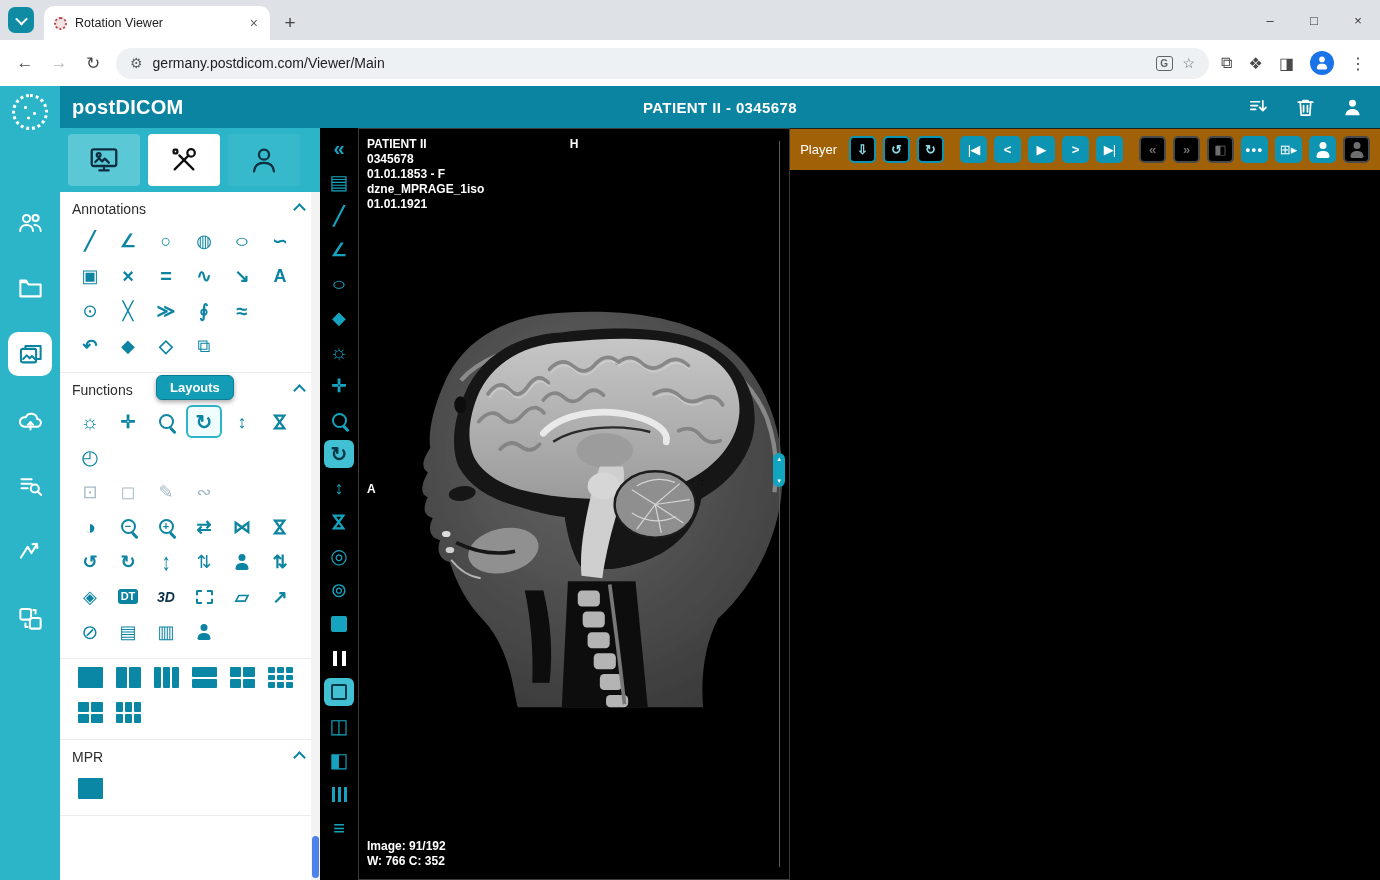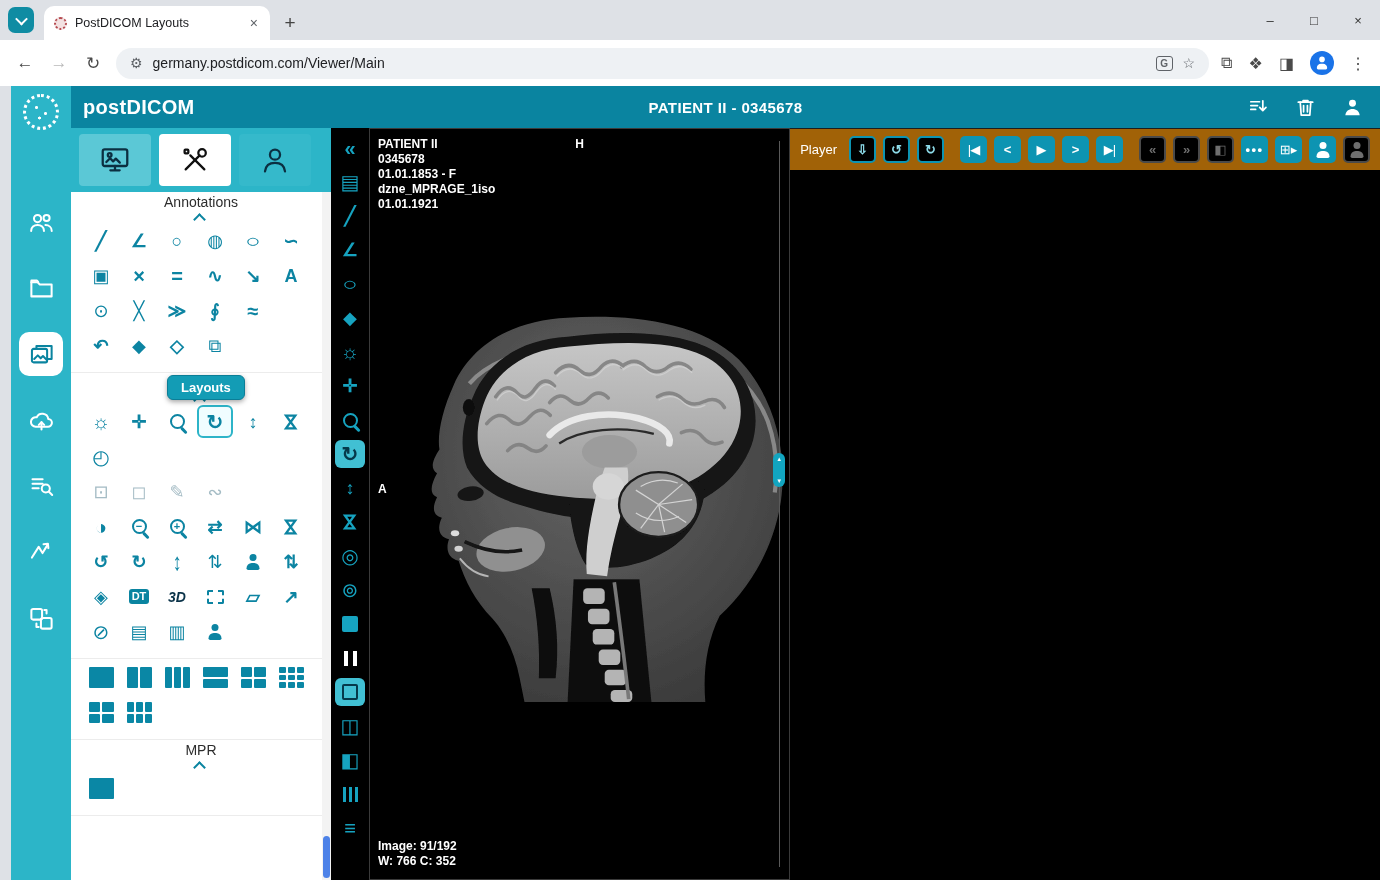--- a/index.html
+++ b/index.html
@@ -25,21 +25,21 @@
   .tune-ic { color:#5f6368; font-size:14px; }
   .url-text { flex:1; font-size:14px; color:#202124; }
   .omni-ic { color:#5f6368; font-size:14px; cursor:pointer; }
   .trans-ic { width:17px; height:15px; border:1.5px solid #5f6368; border-radius:3px; color:#5f6368; font-size:10px; display:flex; align-items:center; justify-content:center; font-weight:bold; cursor:pointer; }
   .addr-right { display:flex; align-items:center; gap:16px; }
   .addr-ic { color:#4a4a4a; font-size:16px; cursor:pointer; }
   .avatar-circ { width:24px; height:24px; border-radius:50%; background:#1a73e8; display:flex; align-items:center; justify-content:center; cursor:pointer; }
   .avatar-circ .person { color:#fff; transform:scale(.8); }
 
   
-  .app { flex:1; display:flex; min-height:0;padding-left:11px; }
+  .app { flex:1; display:flex; min-height:0; }
   .sb { width:60px; background:#2cb5c8; display:flex; flex-direction:column; align-items:center; padding-top:8px; flex:none; }
   .sb-logo { width:36px; height:36px; border:3px dotted #fff; border-radius:50%; background:
       radial-gradient(circle at 35% 35%, #ffffff 1.2px, rgba(255,255,255,0) 1.8px),
       radial-gradient(circle at 65% 55%, #ffffff 1.2px, rgba(255,255,255,0) 1.8px),
       radial-gradient(circle at 45% 70%, #ffffff 1.2px, rgba(255,255,255,0) 1.8px);
     margin-bottom:70px; cursor:pointer; }
   .sb-item { width:44px; height:44px; margin-bottom:22px; display:flex; align-items:center; justify-content:center; color:#fff; cursor:pointer; border-radius:10px; }
   .sb-item svg { width:27px; height:27px; }
   .sb-item svg * { stroke:currentColor; fill:none; stroke-width:1.8; stroke-linecap:round; stroke-linejoin:round; }
   .sb-item.selected { background:#fff; color:#0a84a0; }
@@ -60,21 +60,21 @@
   .ptabs { height:64px; background:#2cb5c8; display:flex; align-items:center; gap:8px; padding:0 8px; }
   .ptab { width:72px; height:52px; border-radius:4px; display:flex; align-items:center; justify-content:center; cursor:pointer; }
   .ptab svg { width:32px; height:32px; }
   .ptab svg * { stroke:#0b2f41; fill:none; stroke-width:1.7; stroke-linecap:round; stroke-linejoin:round; }
   .ptab.t1 { background:#5bc8d6; }
   .ptab.active { background:#ffffff; }
   .ptab.active svg * { stroke:#101010; }
   .ptab.t3 { background:#35b9cb; }
 
   .section { padding:2px 12px 8px; border-bottom:1px solid #ececec; position:relative; }
-  .sec-head { height:30px; display:flex; align-items:center; justify-content:space-between; cursor:pointer;flex-direction:column; }
+  .sec-head { height:30px; display:flex; align-items:center; justify-content:space-between; cursor:pointer; }
   .sec-title { font-size:14px; color:#2c2c2c; }
   .chev-up { width:9px; height:9px; border-left:2px solid #0a84a0; border-top:2px solid #0a84a0; transform:rotate(45deg); margin-right:4px; }
   .irow { display:flex; gap:2px; margin-bottom:2px; }
   .icell { width:36px; height:33px; display:flex; align-items:center; justify-content:center; color:#0c84a2; cursor:pointer; border-radius:6px; }
   .icell.selected { border:2px solid #2db4c8; background:#f0fdff; }
   .icell.disabled { color:#a5bcc5; cursor:default; }
   .glyph { font-size:18px; line-height:1; display:inline-block; }
   .glyph.b { font-weight:bold; }
   .glyph.xl { font-size:20px; }
   .glyph.sm { font-size:10px; letter-spacing:-1px; }
@@ -136,21 +136,21 @@
 <body>
 
 <div class="stage">
 
   <div class="tabstrip">
     <div class="tab-search">
         <span class="chev-down"></span>
       </div>
     <div class="tab">
       <span class="favicon"></span>
-      <span class="tab-title">PostDICOM Layouts</span>
+      <span class="tab-title">Rotation Viewer</span>
       <span class="tab-close">×</span>
     </div>
     <div class="newtab">+</div>
     <div class="win-controls">
       <span>–</span>
       <span>□</span>
       <span>×</span>
     </div>
   </div>
 

